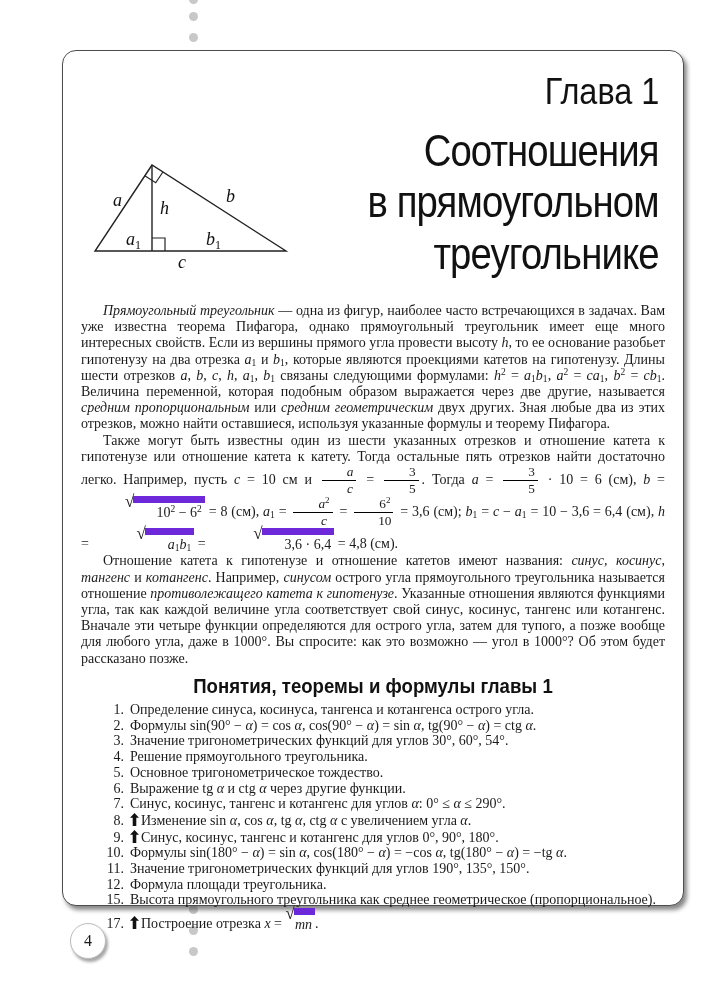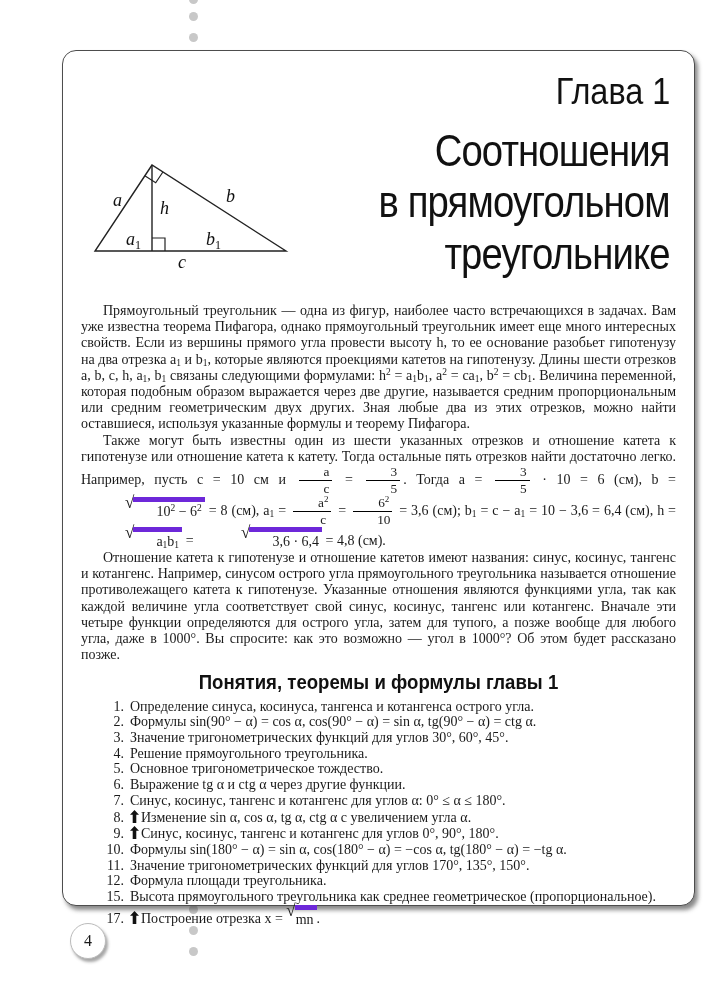--- a/index.html
+++ b/index.html
@@ -4,44 +4,44 @@
 <style>
   html,body{margin:0;padding:0;background:#ffffff;width:719px;height:1000px;overflow:hidden;}
   body{position:relative;font-family:"Liberation Serif",serif;color:#1a1a1a;}
 
   
   .dot{position:absolute;left:189px;width:9px;height:9px;border-radius:50%;background:#c8c8c8;}
 
   
   .card{position:absolute;left:62px;top:50px;width:620px;height:854px;background:#fff;
         border:1px solid #4d4d4d;border-radius:14px;
-        box-shadow:3px 4px 4px rgba(40,40,40,.55);z-index:2;padding-left:11px;}
+        box-shadow:3px 4px 4px rgba(40,40,40,.55);z-index:2;}
 
   .chapter-label{position:absolute;top:20px;right:24px;font-family:"Liberation Sans",sans-serif;
         font-size:36px;color:#111;transform:scaleX(.9);transform-origin:100% 0;white-space:nowrap;}
   .chapter-title{position:absolute;top:74px;right:24px;font-family:"Liberation Sans",sans-serif;
         font-size:44px;line-height:1.17;color:#111;text-align:right;letter-spacing:-1px;
         transform:scaleX(.87);transform-origin:100% 0;white-space:nowrap;}
 
   .figure{position:absolute;left:22px;top:92px;}
 
   .content{position:absolute;left:18px;right:18px;top:252px;font-size:14px;line-height:16.2px;}
   .content p{margin:0;text-indent:22px;text-align:justify;}
-  .it{}
+  .it{font-style:italic;}
   .sup{font-size:.68em;vertical-align:.5em;line-height:0;}
   .sub{font-size:.68em;vertical-align:-.25em;line-height:0;}
 
   .frac{display:inline-block;vertical-align:middle;text-align:center;margin:0 3px;
         font-size:.95em;line-height:1.05;}
   .frac .fr-n{display:block;border-bottom:1px solid #000;padding:0 3px 1px;}
   .frac .fr-d{display:block;padding-top:1px;}
 
   .sqrt{display:inline-block;white-space:nowrap;vertical-align:-1px;text-align:right;}
   .sqrt .sign{display:inline-block;font-size:1.22em;line-height:.75;vertical-align:top;margin-right:-1px;}
-  .sqrt .rad{display:inline-block;border-top:5px solid #6d28d9;padding:2px 3px 0 1px;}
+  .sqrt .rad{display:inline-block;border-top:7px solid #6d28d9;padding:2px 3px 0 1px;}
 
   .section-heading{margin:11px 0 8px;text-align:center;font-family:"Liberation Sans",sans-serif;
         font-weight:bold;font-size:20px;color:#111;transform:scaleX(.93);}
 
   .list{margin-top:2px;}
   .li-row{display:flex;align-items:baseline;line-height:15.2px;margin-bottom:.5px;}
   .li-row .num{flex:0 0 43px;text-align:right;padding-right:6px;}
   .li-row .flag{flex:0 0 auto;margin-right:2px;position:relative;top:1px;}
   .li-row .txt{flex:1 1 auto;}
 
@@ -105,41 +105,41 @@
     <span class="txt"><span>Определение синуса, косинуса, тангенса и котангенса острого угла.</span></span>
   </div>
         <div class="li-row">
     <span class="num">2.</span>
 
     <span class="txt"><span>Формулы sin(90° − </span><span class="it">α</span><span>) = cos </span><span class="it">α</span><span>, cos(90° − </span><span class="it">α</span><span>) = sin </span><span class="it">α</span><span>, tg(90° − </span><span class="it">α</span><span>) = ctg </span><span class="it">α</span><span>.</span></span>
   </div>
         <div class="li-row">
     <span class="num">3.</span>
 
-    <span class="txt"><span>Значение тригонометрических функций для углов 30°, 60°, 45°.</span></span>
+    <span class="txt"><span>Значение тригонометрических функций для углов 30°, 60°, 54°.</span></span>
   </div>
         <div class="li-row">
     <span class="num">4.</span>
 
     <span class="txt"><span>Решение прямоугольного треугольника.</span></span>
   </div>
         <div class="li-row">
     <span class="num">5.</span>
 
     <span class="txt"><span>Основное тригонометрическое тождество.</span></span>
   </div>
         <div class="li-row">
     <span class="num">6.</span>
 
     <span class="txt"><span>Выражение tg </span><span class="it">α</span><span> и ctg </span><span class="it">α</span><span> через другие функции.</span></span>
   </div>
         <div class="li-row">
     <span class="num">7.</span>
 
-    <span class="txt"><span>Синус, косинус, тангенс и котангенс для углов </span><span class="it">α</span><span>: 0° ≤ </span><span class="it">α</span><span> ≤ 180°.</span></span>
+    <span class="txt"><span>Синус, косинус, тангенс и котангенс для углов </span><span class="it">α</span><span>: 0° ≤ </span><span class="it">α</span><span> ≤ 290°.</span></span>
   </div>
         <div class="li-row">
     <span class="num">8.</span>
     <span class="flag"><svg width="9" height="13" viewBox="0 0 9 13">
               <path d="M4.5 0 L9 4.8 L6.3 4.8 L6.3 13 L2.7 13 L2.7 4.8 L0 4.8 Z" fill="#111"></path>
             </svg></span>
     <span class="txt"><span>Изменение sin </span><span class="it">α</span><span>, cos </span><span class="it">α</span><span>, tg </span><span class="it">α</span><span>, ctg </span><span class="it">α</span><span> с увеличением угла </span><span class="it">α</span><span>.</span></span>
   </div>
         <div class="li-row">
     <span class="num">9.</span>
@@ -149,21 +149,21 @@
     <span class="txt"><span>Синус, косинус, тангенс и котангенс для углов 0°, 90°, 180°.</span></span>
   </div>
         <div class="li-row">
     <span class="num">10.</span>
 
     <span class="txt"><span>Формулы sin(180° − </span><span class="it">α</span><span>) = sin </span><span class="it">α</span><span>, cos(180° − </span><span class="it">α</span><span>) = −cos </span><span class="it">α</span><span>, tg(180° − </span><span class="it">α</span><span>) = −tg </span><span class="it">α</span><span>.</span></span>
   </div>
         <div class="li-row">
     <span class="num">11.</span>
 
-    <span class="txt"><span>Значение тригонометрических функций для углов 170°, 135°, 150°.</span></span>
+    <span class="txt"><span>Значение тригонометрических функций для углов 190°, 135°, 150°.</span></span>
   </div>
         <div class="li-row">
     <span class="num">12.</span>
 
     <span class="txt"><span>Формула площади треугольника.</span></span>
   </div>
         <div class="li-row">
     <span class="num">15.</span>
 
     <span class="txt"><span>Высота прямоугольного треугольника как среднее геометрическое (пропорциональное).</span></span>

